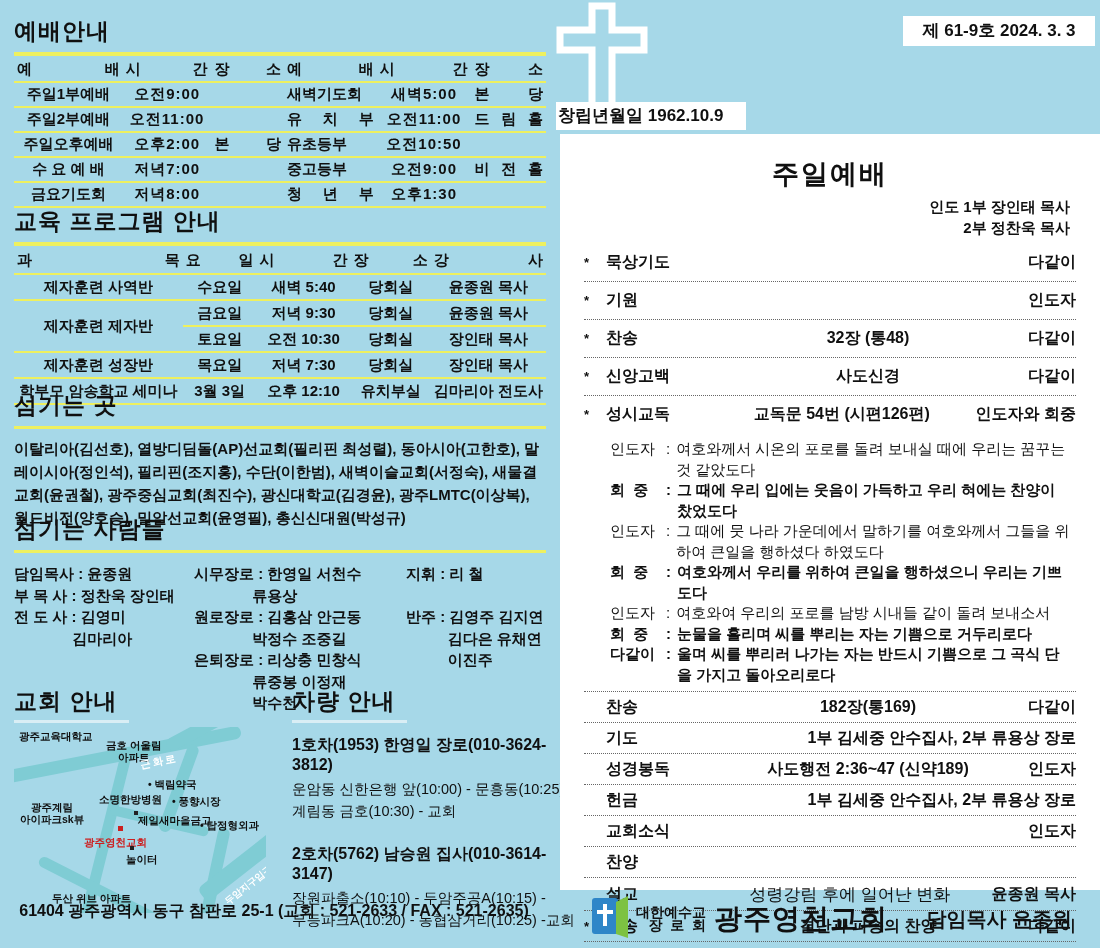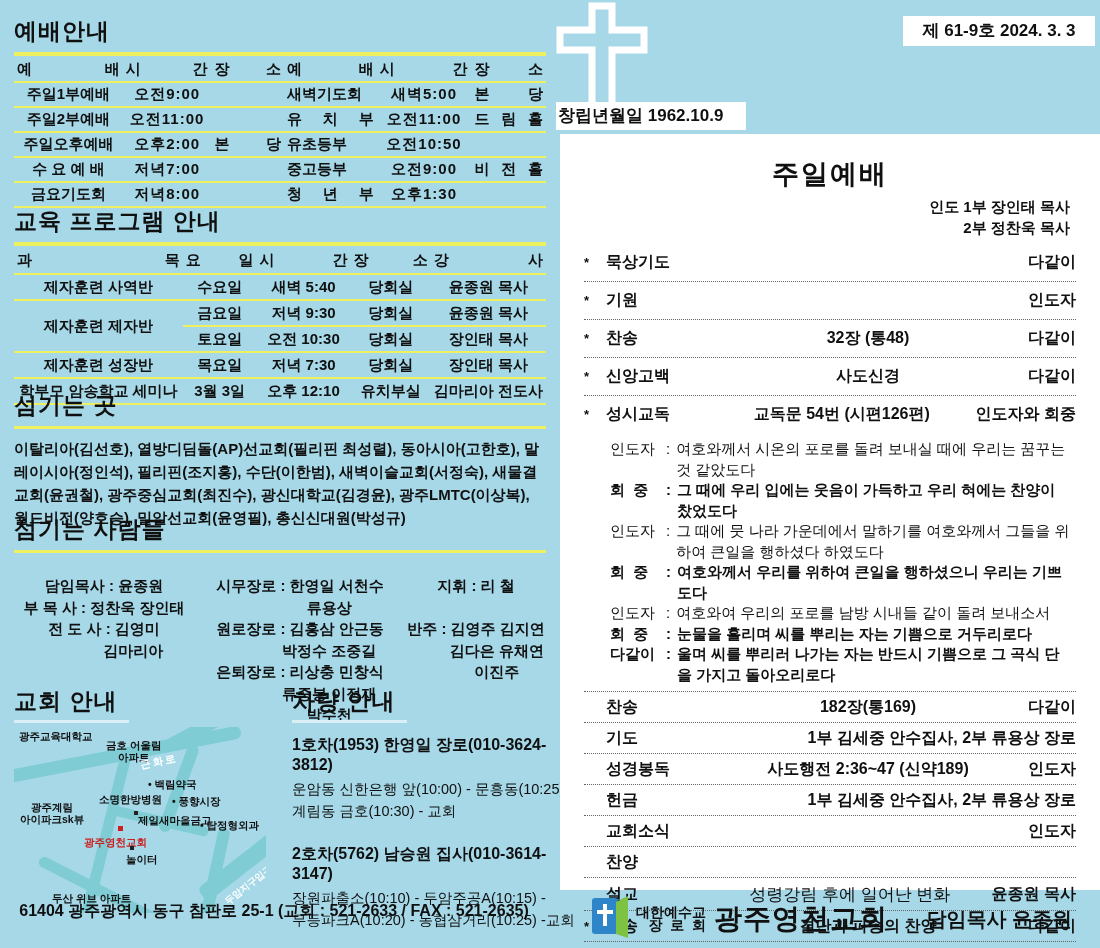--- a/index.html
+++ b/index.html
@@ -27,21 +27,21 @@
   .spread{text-align:justify;text-align-last:justify;white-space:normal;}
   table.wor td,table.wor th{height:22px;}
   table.wor .cn1{width:108px;} table.wor .ct1{width:88px;letter-spacing:1px;}
   table.wor .cp1{width:72px;} table.wor .cn2{width:92px;}
   table.wor .ct2{width:94px;letter-spacing:1px;} table.wor .cp2{width:74px;}
   table.edu td,table.edu th{height:26px;}
   table.edu .c0{width:170px;} table.edu .c1{width:78px;} table.edu .c2{width:98px;}
   table.edu .c3{width:84px;} table.edu .c4{width:100px;}
 
   .para{font-size:15px;line-height:23px;margin-top:8px;white-space:normal;}
-  .pcols{display:flex;margin-top:22px;text-align:center;}
+  .pcols{display:flex;margin-top:10px;}
   .pcol{font-size:15px;line-height:21.5px;white-space:pre;}
   .pcol.c1{width:180px;} .pcol.c2{width:212px;} .pcol.c3{width:140px;}
 
   
   .maparea{position:relative;width:252px;height:186px;margin-top:4px;overflow:hidden;}
   .road{position:absolute;background:var(--teal);border-radius:6px;transform-origin:top left;}
   .mlabel{position:absolute;font-size:10.5px;font-weight:bold;white-space:pre;text-align:center;line-height:12px;}
   .mlabel.red{color:var(--red);}
   .mlabel.onroad{color:#fff;letter-spacing:2px;}
   .dot{position:absolute;width:4px;height:4px;background:#222;}

